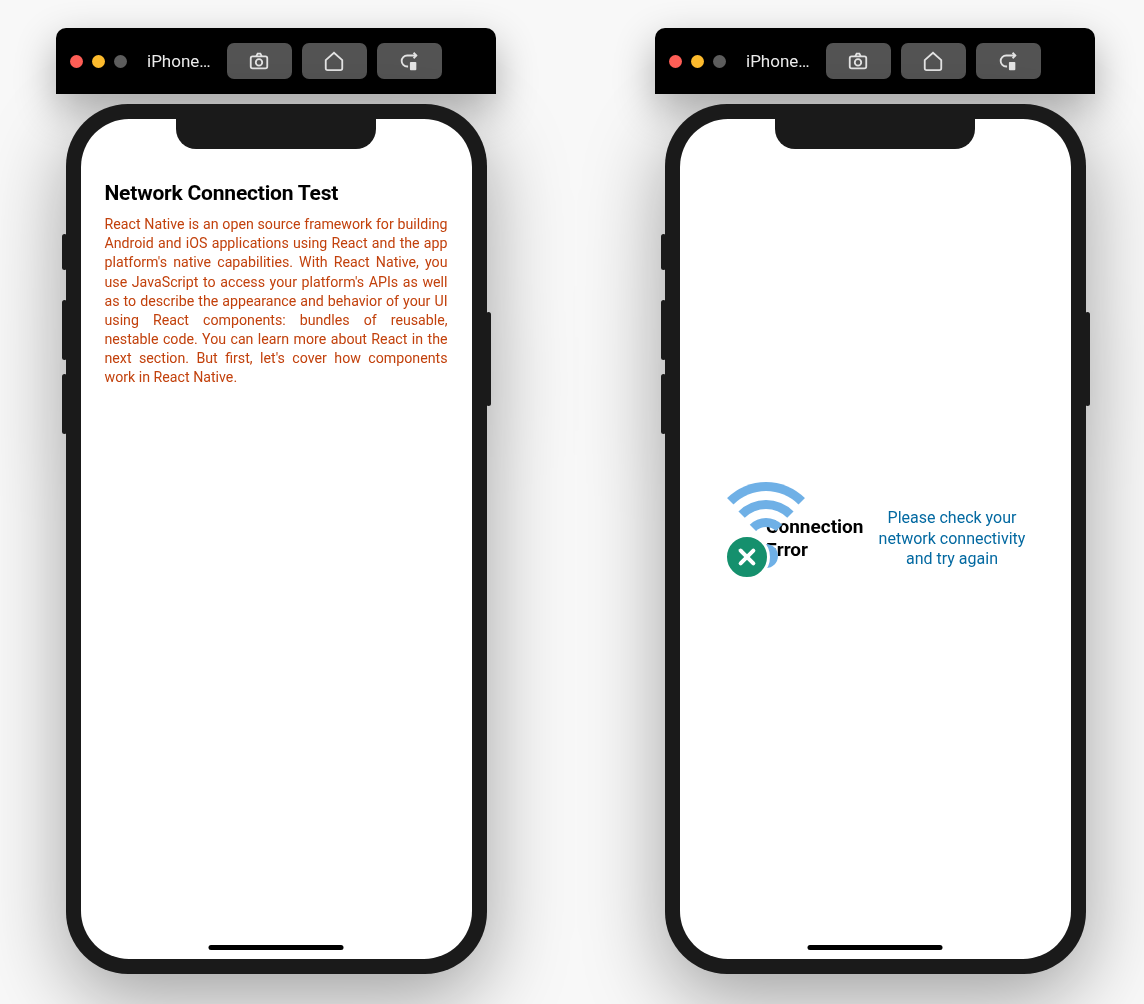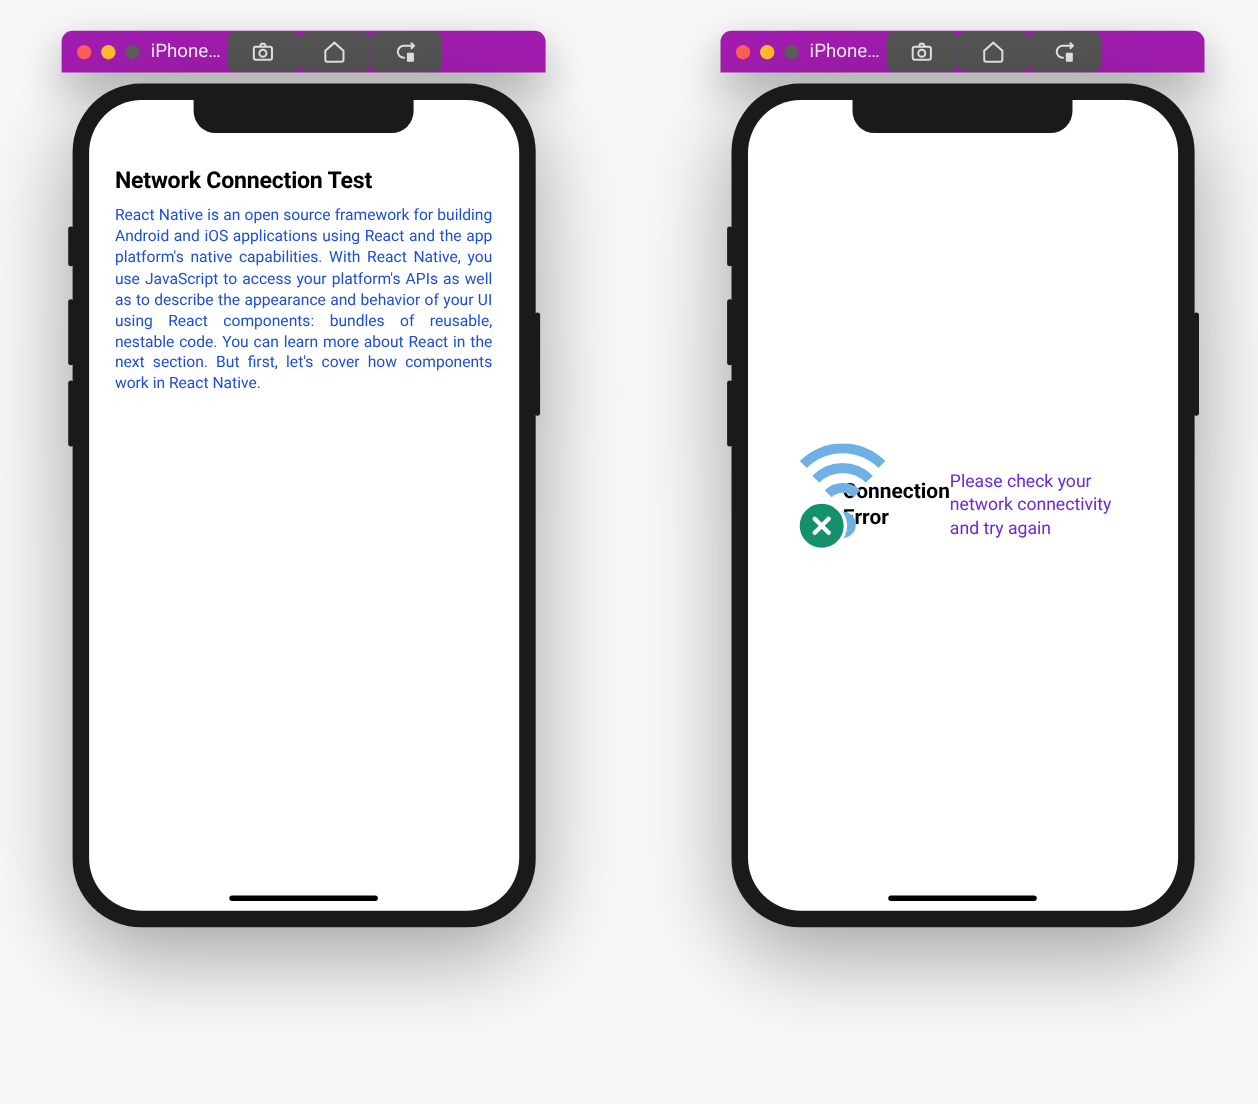--- a/index.html
+++ b/index.html
@@ -11,27 +11,27 @@
     position: relative;
   }
   .simulator {
     position: absolute;
     width: 440px;
   }
   .simulator.left { left: 56px; top: 28px; }
   .simulator.right { left: 655px; top: 28px; }
 
   .titlebar {
-    height: 38px;
-    background: #a21caf;
+    height: 66px;
+    background: #000000;
     border-radius: 10px 10px 0 0;
     display: flex;
     align-items: center;
     padding: 0 14px;
-    gap: 0;
+    gap: 10px;
     box-shadow: 0 15px 40px rgba(0,0,0,0.3);
   }
   .traffic-lights { display: flex; gap: 9px; }
   .tl { width: 13px; height: 13px; border-radius: 50%; }
   .tl.red { background: #ff5f57; }
   .tl.yellow { background: #febc2e; }
   .tl.grey { background: #5e5e5e; }
   .title-text {
     color: #eee;
     font-size: 17px;
@@ -52,21 +52,21 @@
   .toolbar-btn svg { width: 22px; height: 22px; }
 
   .phone-wrap {
     display: flex;
     justify-content: center;
     padding-top: 10px;
     filter: drop-shadow(0 25px 40px rgba(0,0,0,0.35));
   }
   .phone {
     width: 421px;
-    height: 767px;
+    height: 870px;
     background: #1a1a1a;
     border-radius: 62px;
     position: relative;
     padding: 15px;
   }
   .phone-side-btn {
     position: absolute;
     background: #1a1a1a;
     border-radius: 3px;
   }
@@ -112,21 +112,21 @@
   .content h1 {
     font-size: 21px;
     font-weight: 700;
     margin-bottom: 10px;
     letter-spacing: -0.2px;
   }
   .content p {
     font-size: 14.2px;
     line-height: 1.35;
     text-align: justify;
-    color: #1d4ed8;
+    color: #c2410c;
   }
 
   .error-content {
     position: absolute;
     top: 0; left: 0; right: 0; bottom: 0;
     display: flex;
     align-items: center;
     justify-content: center;
     padding: 0 30px;
   }
@@ -176,22 +176,22 @@
   .wifi-x::after { transform: rotate(-45deg); }
 
   .err-title {
     font-size: 19px;
     font-weight: 700;
     color: #000;
     margin-bottom: 3px;
   }
   .err-msg {
     font-size: 16px;
-    color: #6d28d9;
-    text-align: left;
+    color: #0369a1;
+    text-align: center;
     line-height: 1.3;
     max-width: 300px;
   }
 </style>
 </head>
 <body>
 
 <div class="simulator left">
   <div class="titlebar">
     <div class="traffic-lights">

